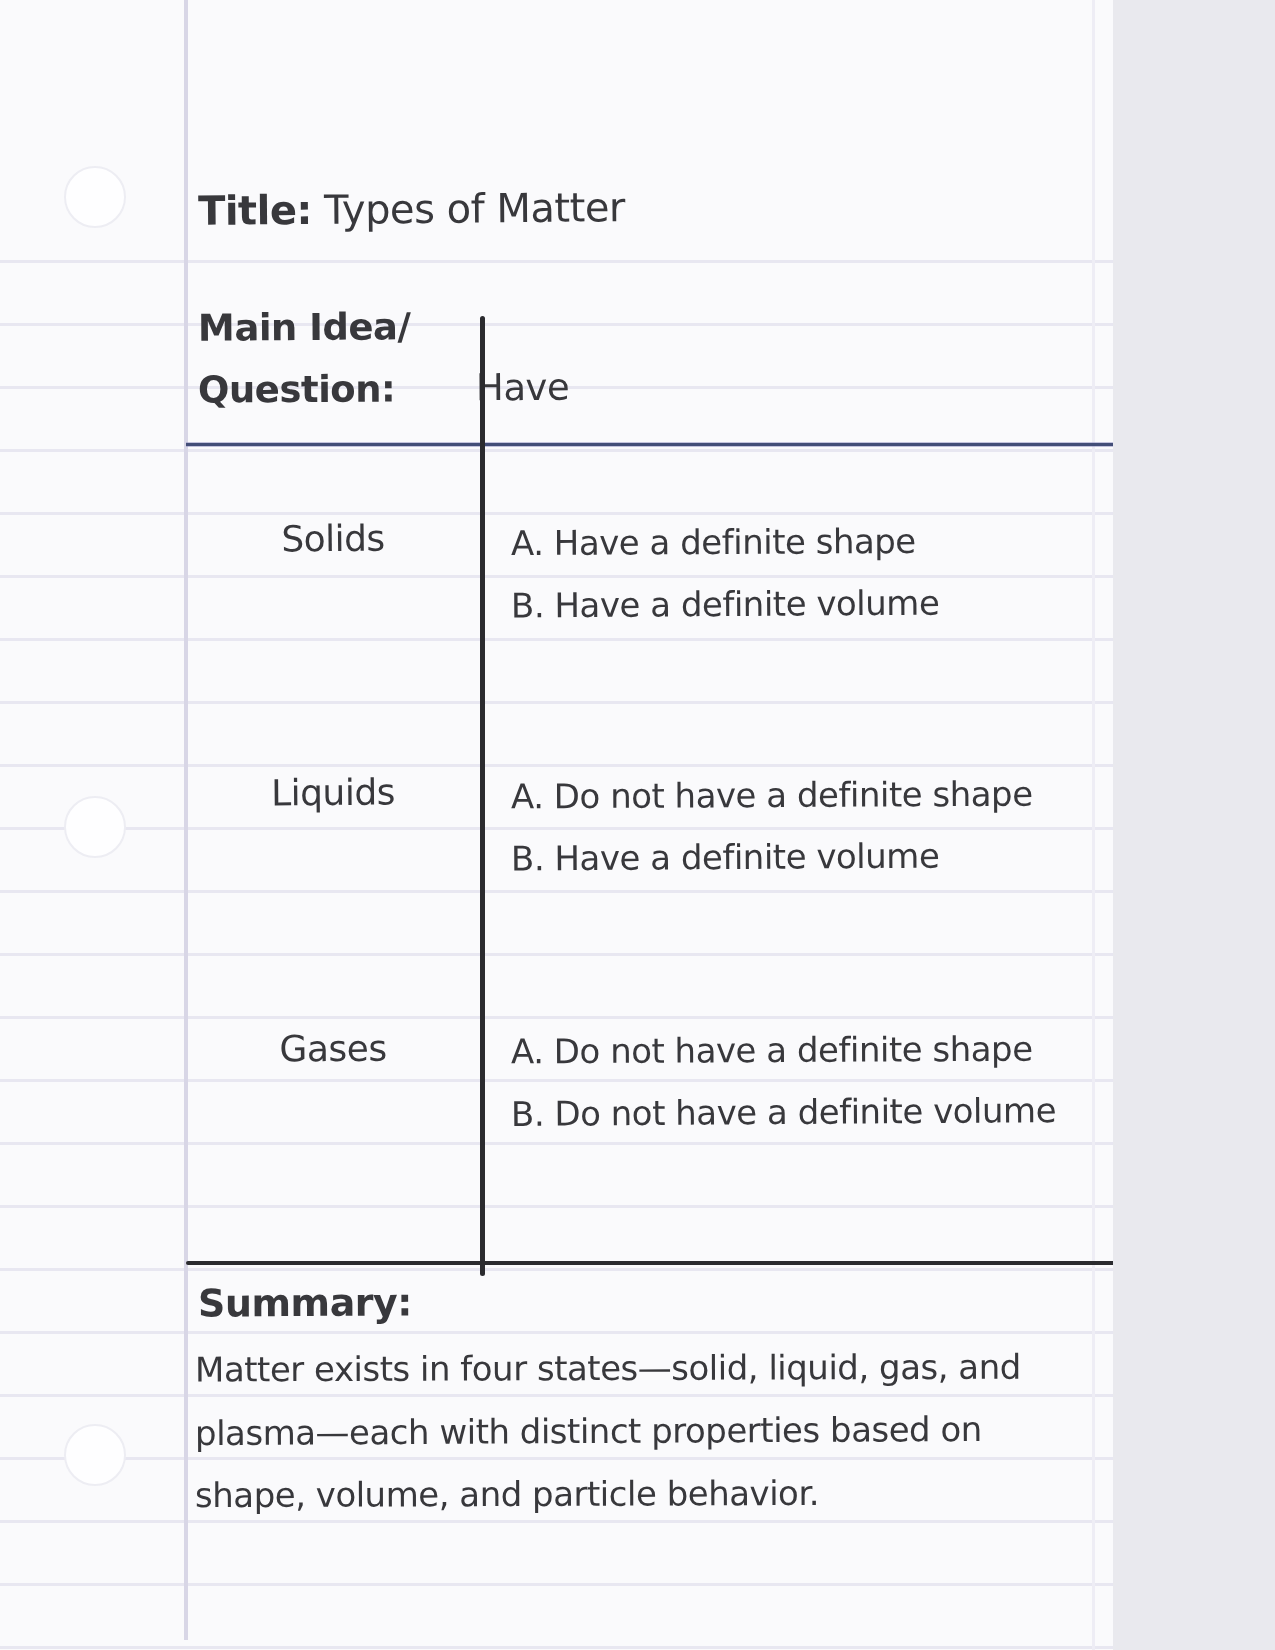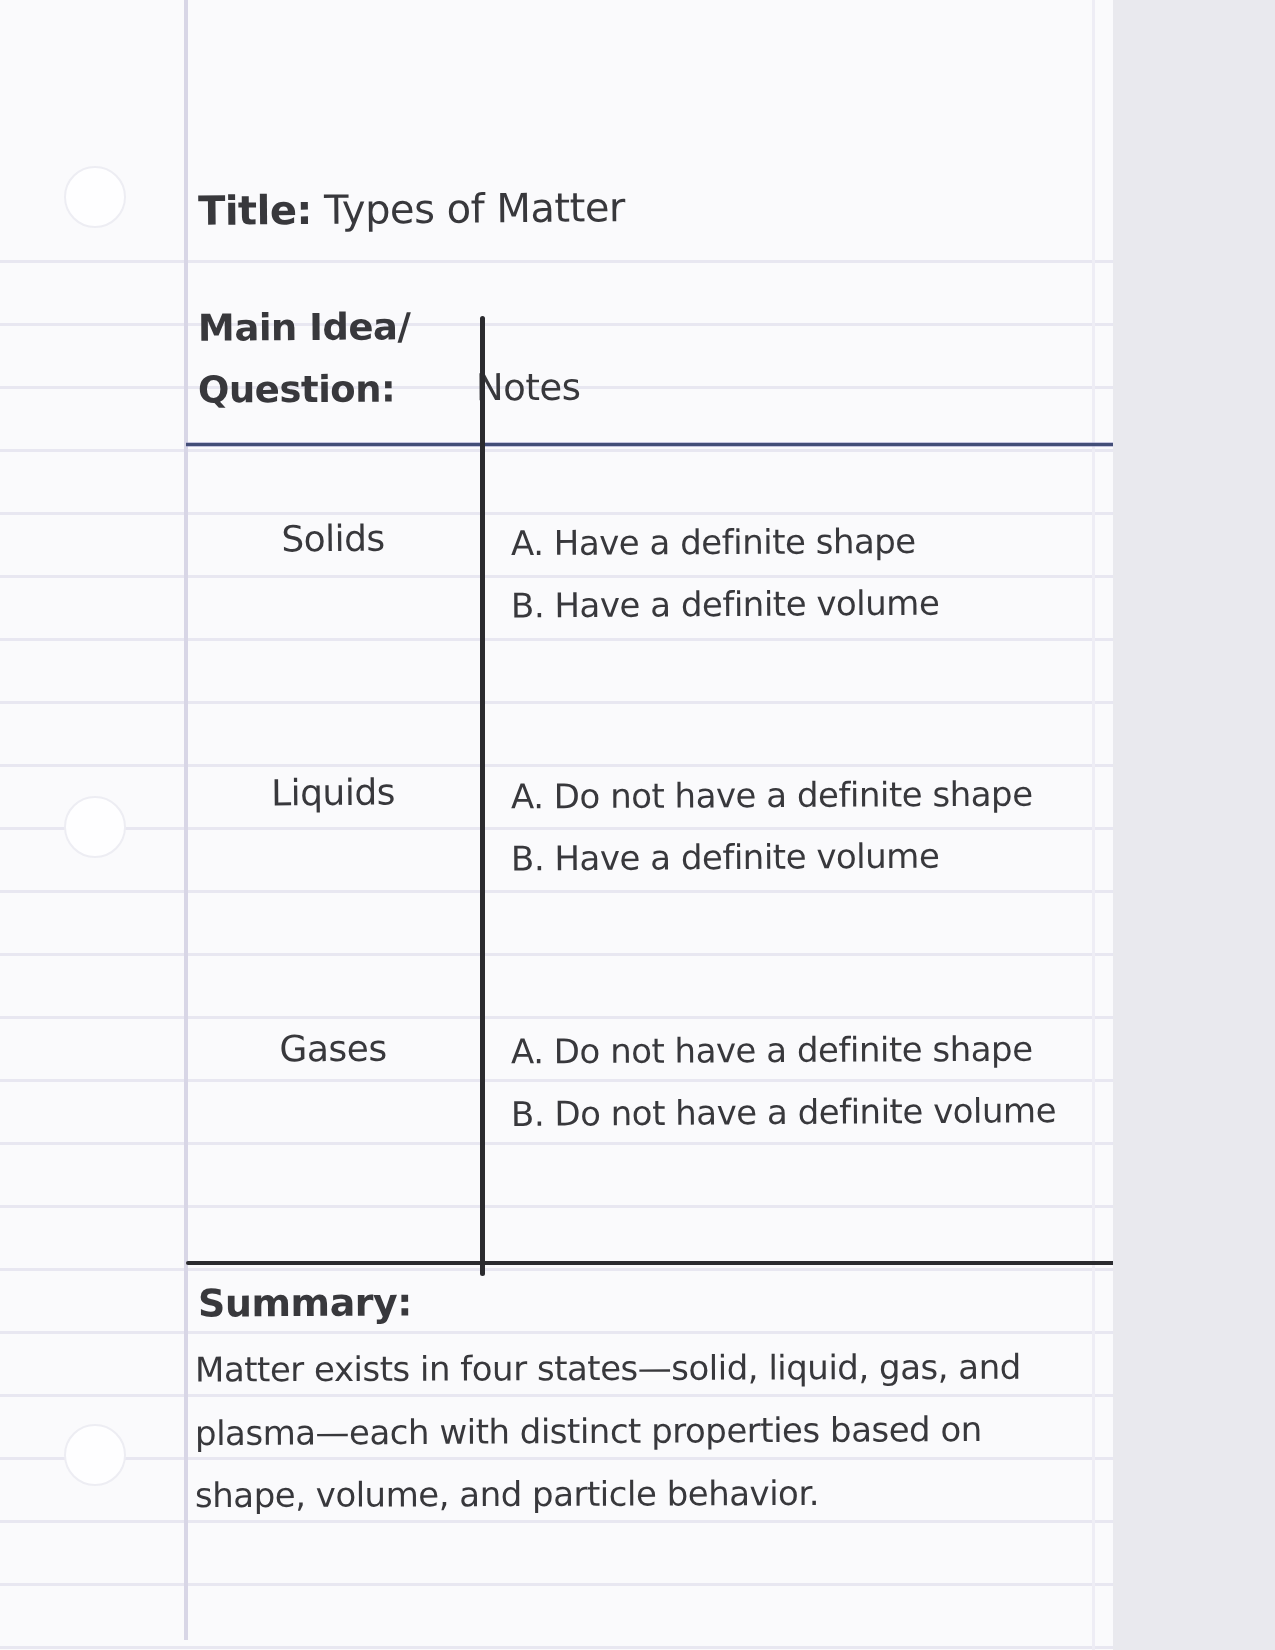--- a/index.html
+++ b/index.html
@@ -95,21 +95,21 @@
   <div class="hole h2"></div>
   <div class="hole h3"></div>
 
   <div class="ink title-line">
     <span class="bold">Title:</span>
     <span class="val">Types of Matter</span>
   </div>
 
   <div class="ink bold hdr-main1">Main Idea/</div>
   <div class="ink bold hdr-main2">Question:</div>
-  <div class="ink hdr-notes">Notes</div>
+  <div class="ink hdr-notes">Have</div>
 
   <div class="header-underline"></div>
   <div class="col-divider"></div>
 
   <div class="ink topic t1">Solids</div>
   <div class="ink note n1a">A. Have a definite shape</div>
   <div class="ink note n1b">B. Have a definite volume</div>
 
   <div class="ink topic t2">Liquids</div>
   <div class="ink note n2a">A. Do not have a definite shape</div>

